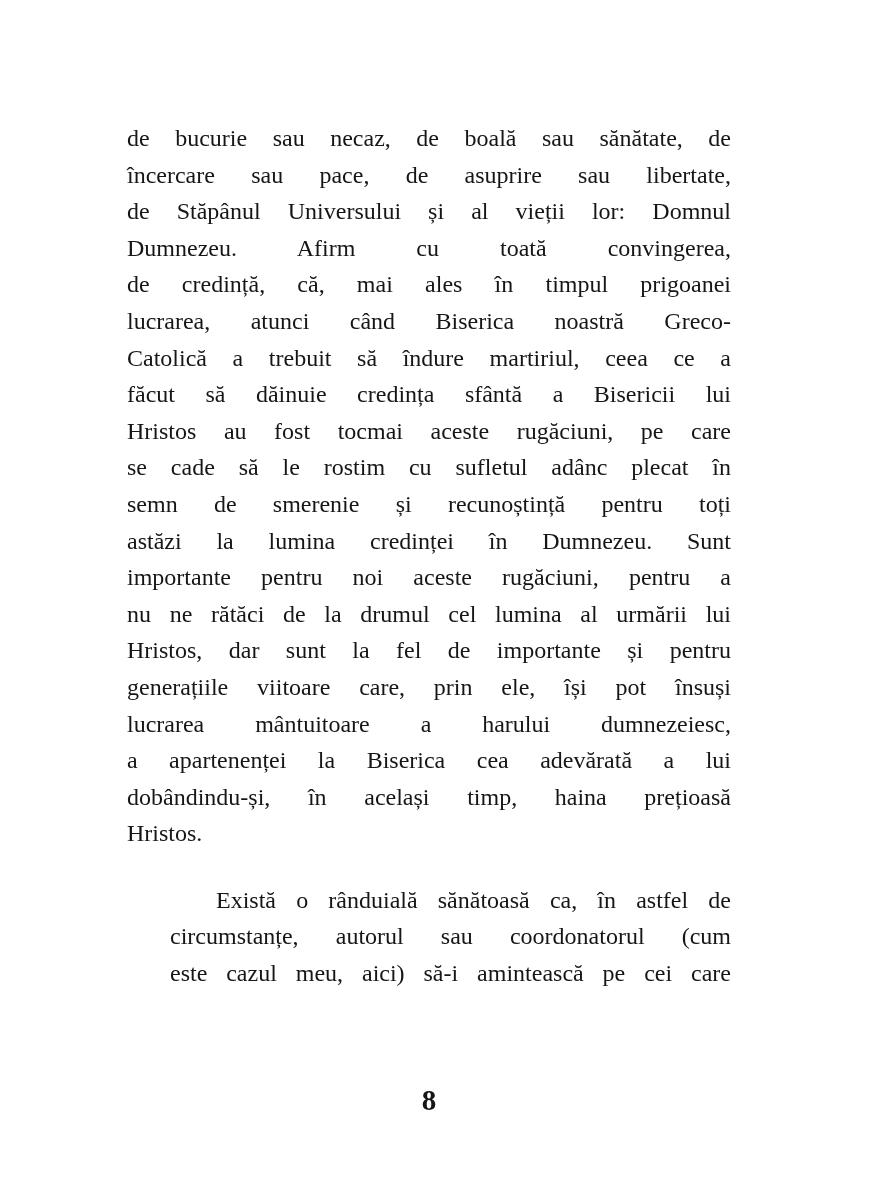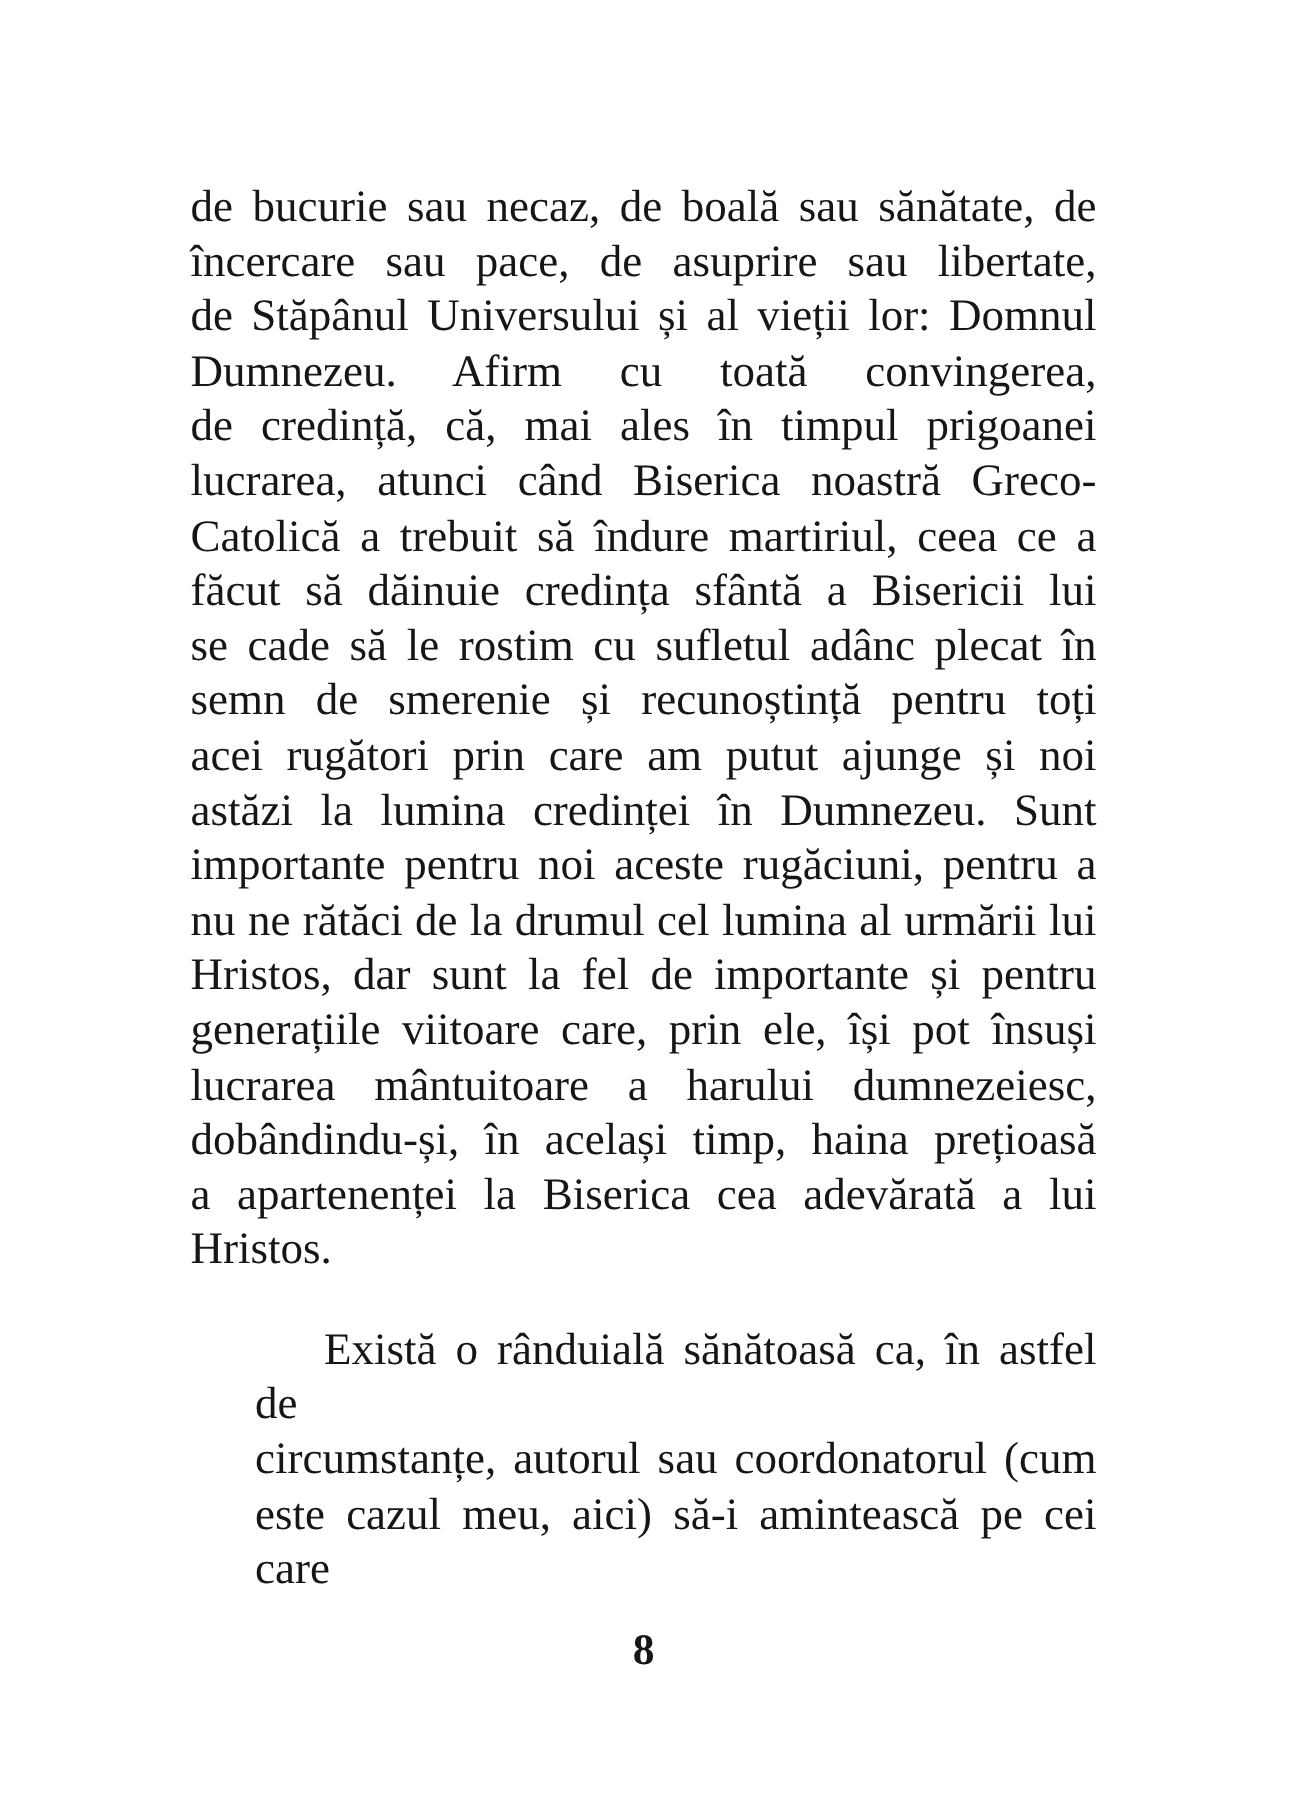--- a/index.html
+++ b/index.html
@@ -14,21 +14,21 @@
     background: #ffffff;
     font-family: "Liberation Serif", "DejaVu Serif", serif;
     color: #161616;
     overflow: hidden;
   }
   .text-block {
     position: absolute;
     left: 127px;
     top: 120px;
     width: 604px;
-    font-size: 30px;
+    font-size: 24px;
     line-height: 36.6px;
   }
   .paragraph {
     margin: 0;
     padding: 0;
   }
   .paragraph.indent {
     margin-top: 30px;
     margin-left: 43px;
   }
@@ -61,31 +61,31 @@
   <div class="text-block" id="text-block">
       <div class="paragraph">
         <div class="line">de bucurie sau necaz, de boală sau sănătate, de</div>
         <div class="line">încercare sau pace, de asuprire sau libertate,</div>
         <div class="line">de Stăpânul Universului și al vieții lor: Domnul</div>
         <div class="line">Dumnezeu. Afirm cu toată convingerea,</div>
         <div class="line">de credință, că, mai ales în timpul prigoanei</div>
         <div class="line">lucrarea, atunci când Biserica noastră Greco-</div>
         <div class="line">Catolică a trebuit să îndure martiriul, ceea ce a</div>
         <div class="line">făcut să dăinuie credința sfântă a Bisericii lui</div>
+        <div class="line">Hristos au fost tocmai aceste rugăciuni, pe care</div>
         <div class="line">se cade să le rostim cu sufletul adânc plecat în</div>
         <div class="line">semn de smerenie și recunoștință pentru toți</div>
-        <div class="line">acei rugători prin care am putut ajunge și noi</div>
         <div class="line">astăzi la lumina credinței în Dumnezeu. Sunt</div>
         <div class="line">importante pentru noi aceste rugăciuni, pentru a</div>
         <div class="line">nu ne rătăci de la drumul cel lumina al urmării lui</div>
         <div class="line">Hristos, dar sunt la fel de importante și pentru</div>
         <div class="line">generațiile viitoare care, prin ele, își pot însuși</div>
         <div class="line">lucrarea mântuitoare a harului dumnezeiesc,</div>
+        <div class="line">a apartenenței la Biserica cea adevărată a lui</div>
         <div class="line">dobândindu-și, în același timp, haina prețioasă</div>
-        <div class="line">a apartenenței la Biserica cea adevărată a lui</div>
         <div class="line last">Hristos.</div>
       </div>
       <div class="paragraph indent">
         <div class="line">Există o rânduială sănătoasă ca, în astfel de</div>
         <div class="line">circumstanțe, autorul sau coordonatorul (cum</div>
         <div class="line">este cazul meu, aici) să-i amintească pe cei care</div>
       </div>
     </div>
   <div class="folio">8</div>
 </div>

